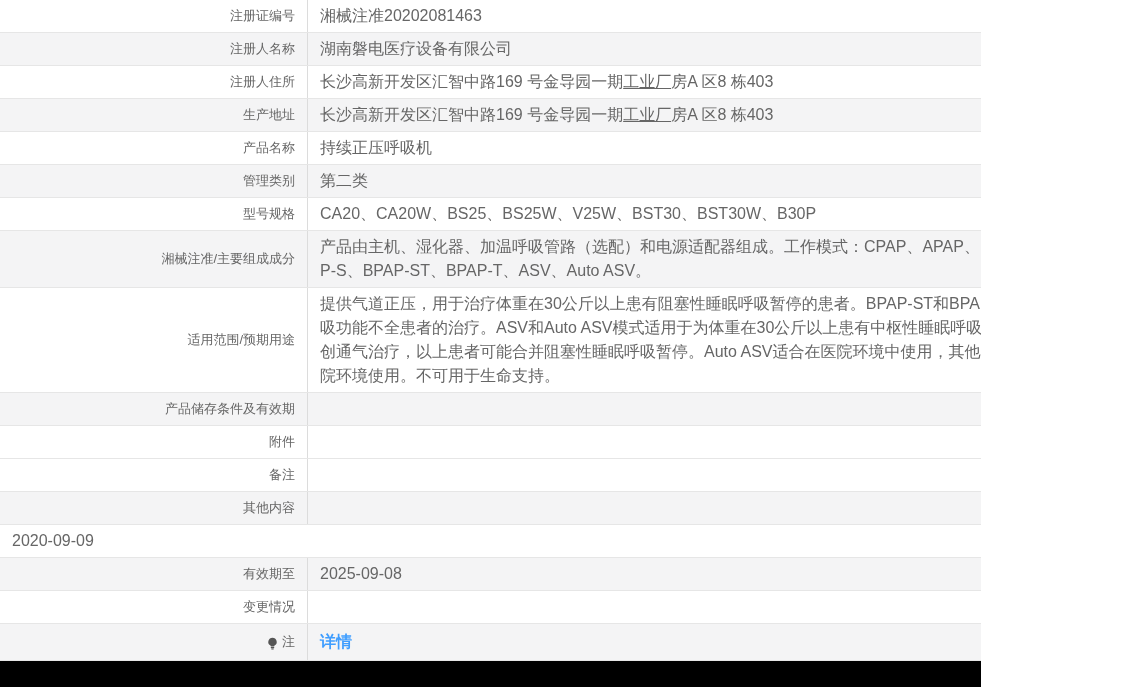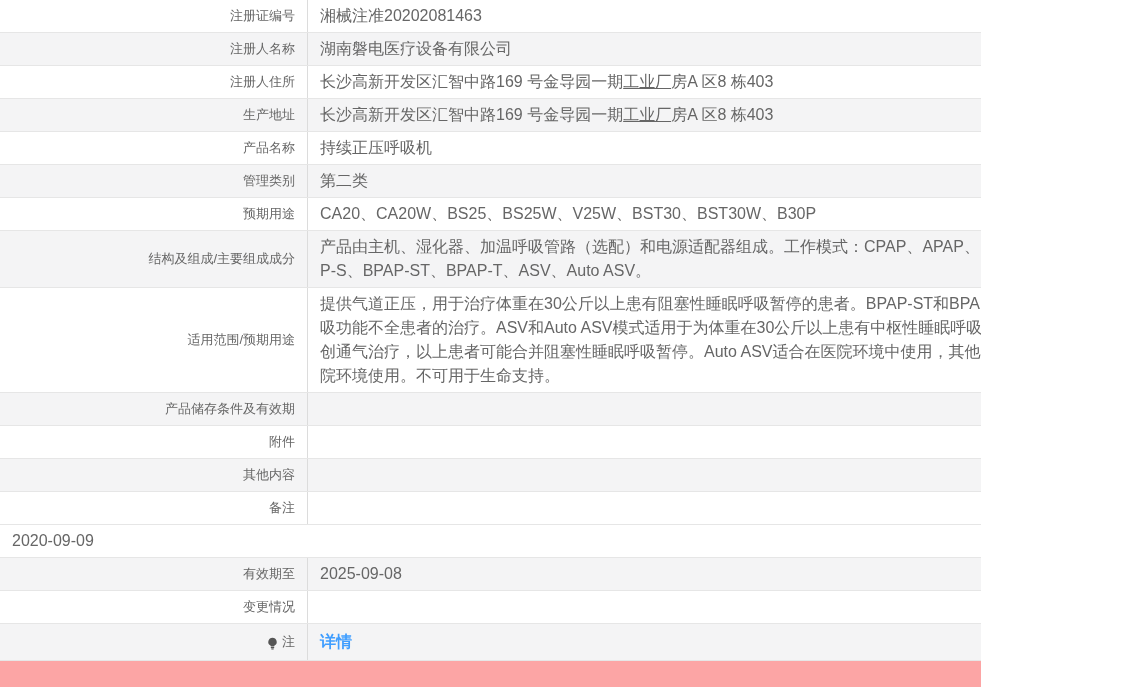--- a/index.html
+++ b/index.html
@@ -11,21 +11,21 @@
   }
   *{box-sizing:border-box;}
   html,body{margin:0;padding:0;}
   body{
     font-family:"Liberation Sans","DejaVu Sans",sans-serif;
     background:#ffffff;
   }
   .page{
     width:981px;
     height:687px;
-    background:#fca5a5;
+    background:#000000;
     overflow:hidden;
   }
   .table{
     width:1140px;
     border-right:1px solid #cccccc;
   }
   .row{
     display:flex;
     align-items:stretch;
     border-bottom:1px solid var(--border-color);
@@ -129,30 +129,30 @@
 
       <span class="label-text">管理类别</span>
     </div>
     <div class="cell-value">
       <div class="value-text">第二类</div>
     </div>
   </div>
       <div class="row">
     <div class="cell-label">
 
-      <span class="label-text">预期用途</span>
+      <span class="label-text">型号规格</span>
     </div>
     <div class="cell-value">
       <div class="value-text">CA20、CA20W、BS25、BS25W、V25W、BST30、BST30W、B30P</div>
     </div>
   </div>
       <div class="row alt">
     <div class="cell-label">
 
-      <span class="label-text">结构及组成/主要组成成分</span>
+      <span class="label-text">湘械注准/主要组成成分</span>
     </div>
     <div class="cell-value">
       <div class="value-text">产品由主机、湿化器、加温呼吸管路（选配）和电源适配器组成。工作模式：CPAP、APAP、BPAP-S、Auto BPAP-S、BPAP-ST、BPAP-T、ASV、Auto ASV。</div>
     </div>
   </div>
       <div class="row">
     <div class="cell-label">
 
       <span class="label-text">适用范围/预期用途</span>
     </div>
@@ -171,33 +171,33 @@
   </div>
       <div class="row">
     <div class="cell-label">
 
       <span class="label-text">附件</span>
     </div>
     <div class="cell-value">
       <div class="value-text"></div>
     </div>
   </div>
+      <div class="row">
+    <div class="cell-label">
+
+      <span class="label-text">备注</span>
+    </div>
+    <div class="cell-value">
+      <div class="value-text"></div>
+    </div>
+  </div>
       <div class="row alt">
     <div class="cell-label">
 
       <span class="label-text">其他内容</span>
-    </div>
-    <div class="cell-value">
-      <div class="value-text"></div>
-    </div>
-  </div>
-      <div class="row">
-    <div class="cell-label">
-
-      <span class="label-text">备注</span>
     </div>
     <div class="cell-value">
       <div class="value-text"></div>
     </div>
   </div>
       <div class="row">
     <div class="cell-value">
       <div class="value-text">2020-09-09</div>
     </div>
   </div>

